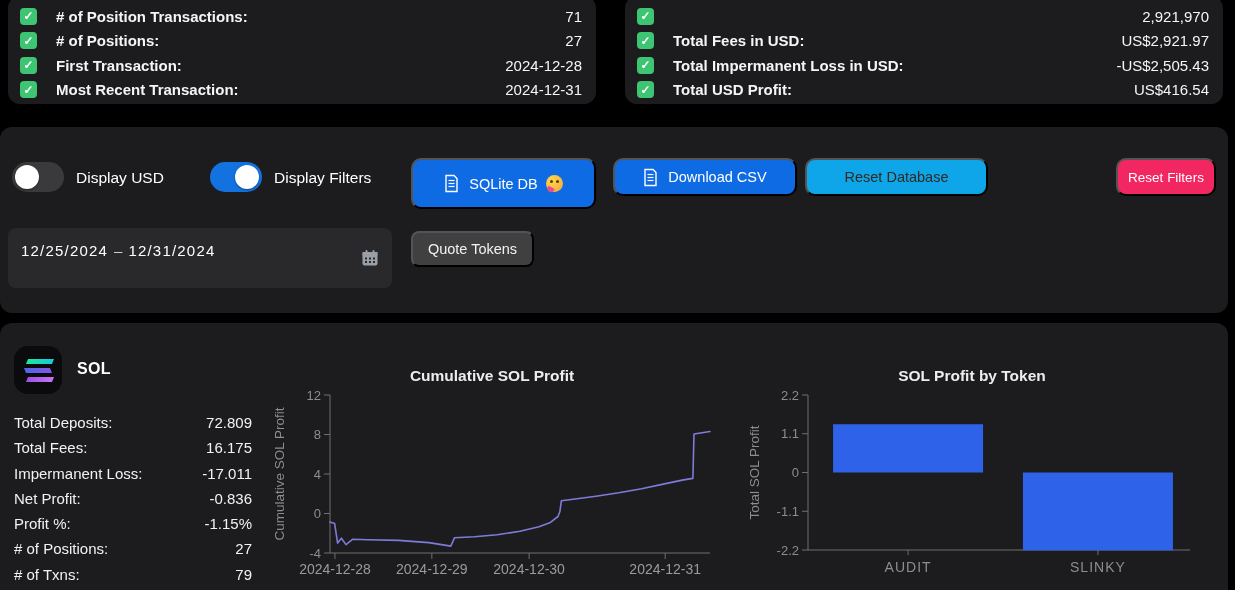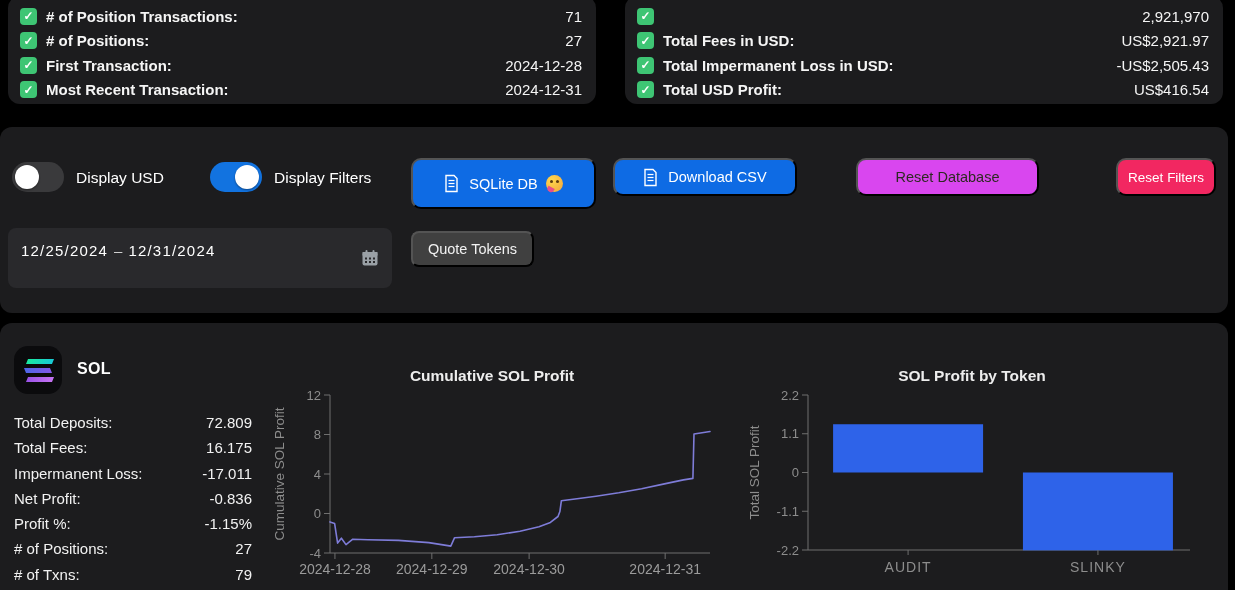--- a/index.html
+++ b/index.html
@@ -10,38 +10,38 @@
     -webkit-font-smoothing:antialiased;
   }
   .panel{position:absolute;background:#1c1c1e;border-radius:12px}
 
   
   .panel-tl{left:8px;top:-4px;width:588px;height:108px;padding:8px 14px 0 12px;box-sizing:border-box}
   .panel-tr{left:625px;top:-4px;width:598px;height:108px;padding:8px 14px 0 12px;box-sizing:border-box}
   .srow{display:flex;align-items:center;height:24.5px;font-size:15px}
   .check{width:17px;height:17px;border-radius:4px;background:#3ec574;color:#fff;
          display:flex;align-items:center;justify-content:center;font-size:12px;font-weight:bold;flex:0 0 17px}
-  .slabel{font-weight:700;margin-left:9px;color:#f5f5f5}
+  .slabel{font-weight:700;margin-left:19px;color:#f5f5f5}
   .svalue{margin-left:auto;color:#f5f5f5}
 
   
   .panel-filters{left:0;top:127px;width:1228px;height:186px}
   .toggle{position:absolute;width:52px;height:30px;border-radius:15px;cursor:pointer}
   .toggle .knob{position:absolute;top:3px;left:3px;width:24px;height:24px;border-radius:50%;background:#fff;
                 box-shadow:0 1px 2px rgba(0,0,0,.4)}
   .toggle.on{background:#1273e0}
   .toggle.on .knob{left:25px}
   .toggle.off{background:#3a3a3c}
   .tglabel{position:absolute;font-size:15.5px;color:#fff}
   .btn{position:absolute;display:flex;align-items:center;justify-content:center;
        border-radius:10px;font-size:14.5px;cursor:pointer;box-sizing:border-box;white-space:nowrap}
   .btn-blue{background:#0e6be4;color:#fff}
   .btn-sqlite{left:411px;top:31px;width:185px;height:51px}
   .btn-download{left:613px;top:31px;width:184px;height:38px}
-  .btn-resetdb{left:856px;top:31px;width:183px;height:38px;background:#d946ef;color:#2e2a22}
+  .btn-resetdb{left:805px;top:31px;width:183px;height:38px;background:#0ea5e9;color:#2e2a22}
   .btn-resetfilters{left:1116px;top:31px;width:100px;height:38px;background:#f22761;color:#fff;font-size:13.5px}
   .doc-icon{margin-right:10px;flex:0 0 auto}
   .emoji-face{width:17px;height:17px;border-radius:50%;margin-left:8px;position:relative;flex:0 0 17px;
               background:radial-gradient(circle at 35% 30%,#ffd84d,#f2a33c)}
   .emoji-face::before{content:"";position:absolute;left:4px;top:5px;width:3px;height:3px;border-radius:50%;
               background:#5b3b10;box-shadow:6px 0 0 #5b3b10}
   .emoji-face::after{content:"";position:absolute;left:1px;bottom:0;width:7px;height:5px;background:#e84f8a;
               border-radius:0 0 6px 6px;transform:rotate(28deg)}
   .date-field{position:absolute;left:8px;top:101px;width:384px;height:60px;background:#29292c;border-radius:8px;
               box-sizing:border-box;padding:9px 14px 0 13px;cursor:text}

